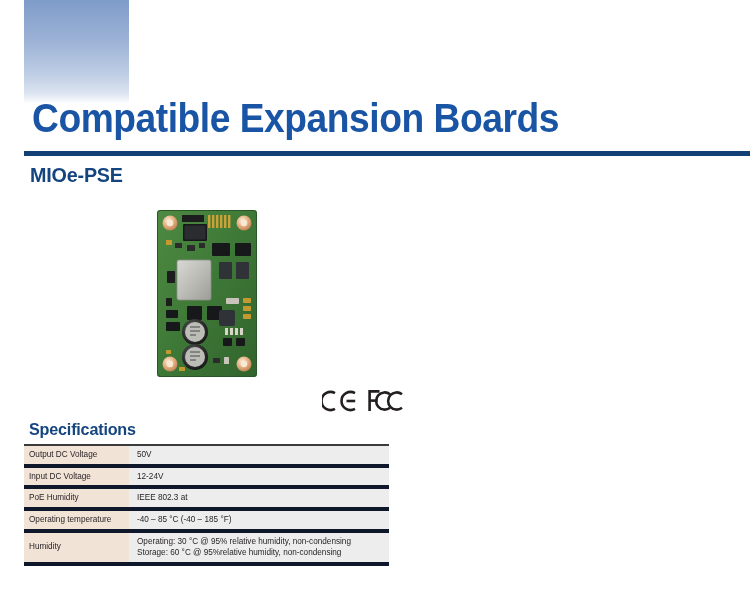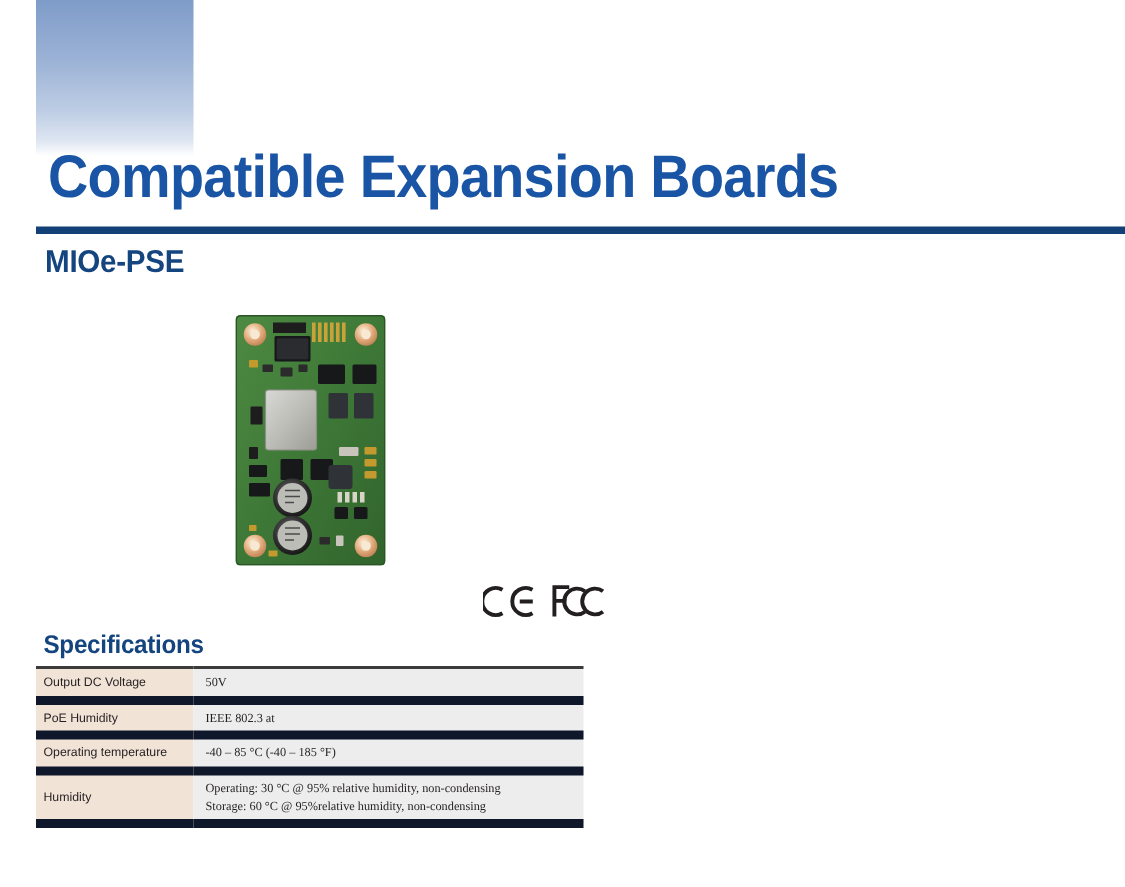--- a/index.html
+++ b/index.html
@@ -96,32 +96,31 @@
     border-collapse: collapse;
     table-layout: fixed;
   }
   #spec-table tr { }
   #spec-table td {
     font-size: 8.2px;
     color: #231f20;
     vertical-align: middle;
     padding: 3px 14px 3px 5px;
     line-height: 1.42;
-    border-bottom: 6px solid #0f172a;
+    border-bottom: 4px solid #0f172a;
   }
   #spec-table tr:first-child td { border-top: 2px solid #3b3b3b; }
   #spec-table td.lbl {
     width: 105px;
     background: #f2e3d7;
   }
   #spec-table td.val {
     width: 260px;
     background: #ededed;
     padding-left: 8px;
-    font-family: Liberation Serif, serif;
   }
   #spec-table td .line { display: block; }
 </style>
 </head>
 <body>
 
 <div id="page">
 
   <div id="corner-gradient"></div>
 
@@ -250,20 +249,26 @@
 
   <table id="spec-table">
     <tbody>
         <tr>
           <td class="lbl">Output DC Voltage</td>
           <td class="val">
             <span class="line">50V</span>
           </td>
         </tr>
         <tr>
+          <td class="lbl">Input DC Voltage</td>
+          <td class="val">
+            <span class="line">12-24V</span>
+          </td>
+        </tr>
+        <tr>
           <td class="lbl">PoE Humidity</td>
           <td class="val">
             <span class="line">IEEE 802.3 at</span>
           </td>
         </tr>
         <tr>
           <td class="lbl">Operating temperature</td>
           <td class="val">
             <span class="line">-40 – 85 °C (-40 – 185 °F)</span>
           </td>

